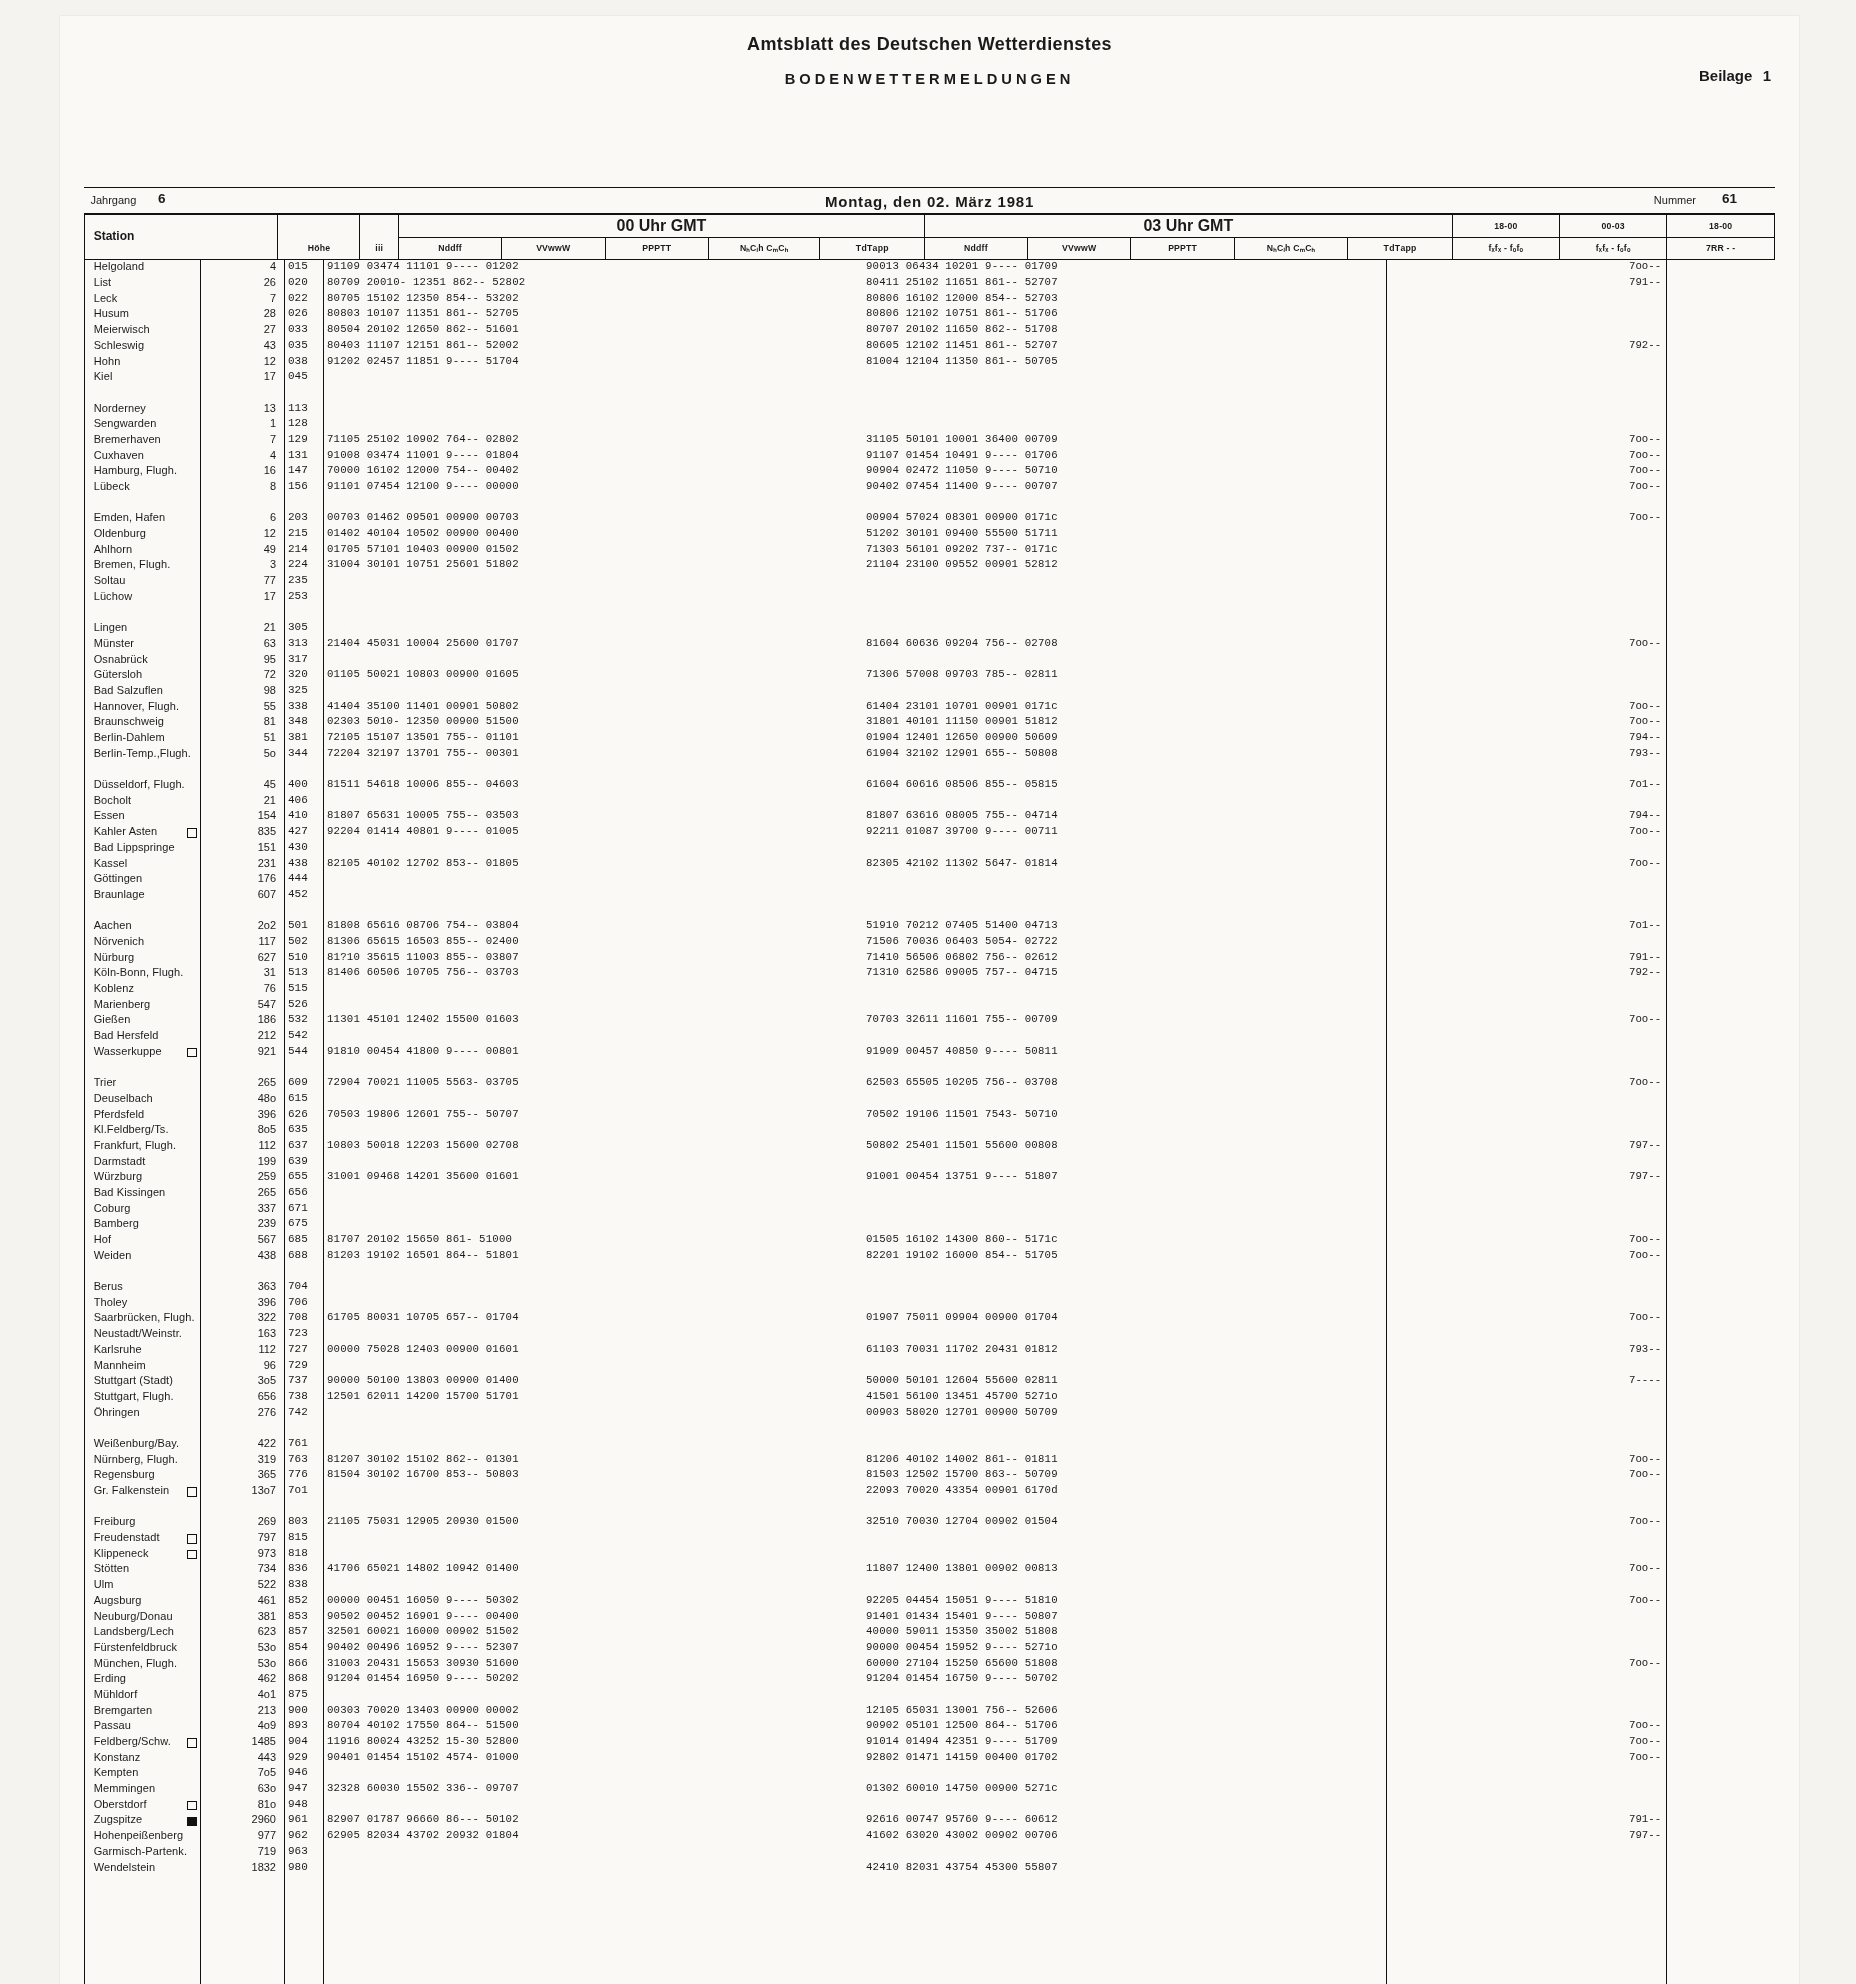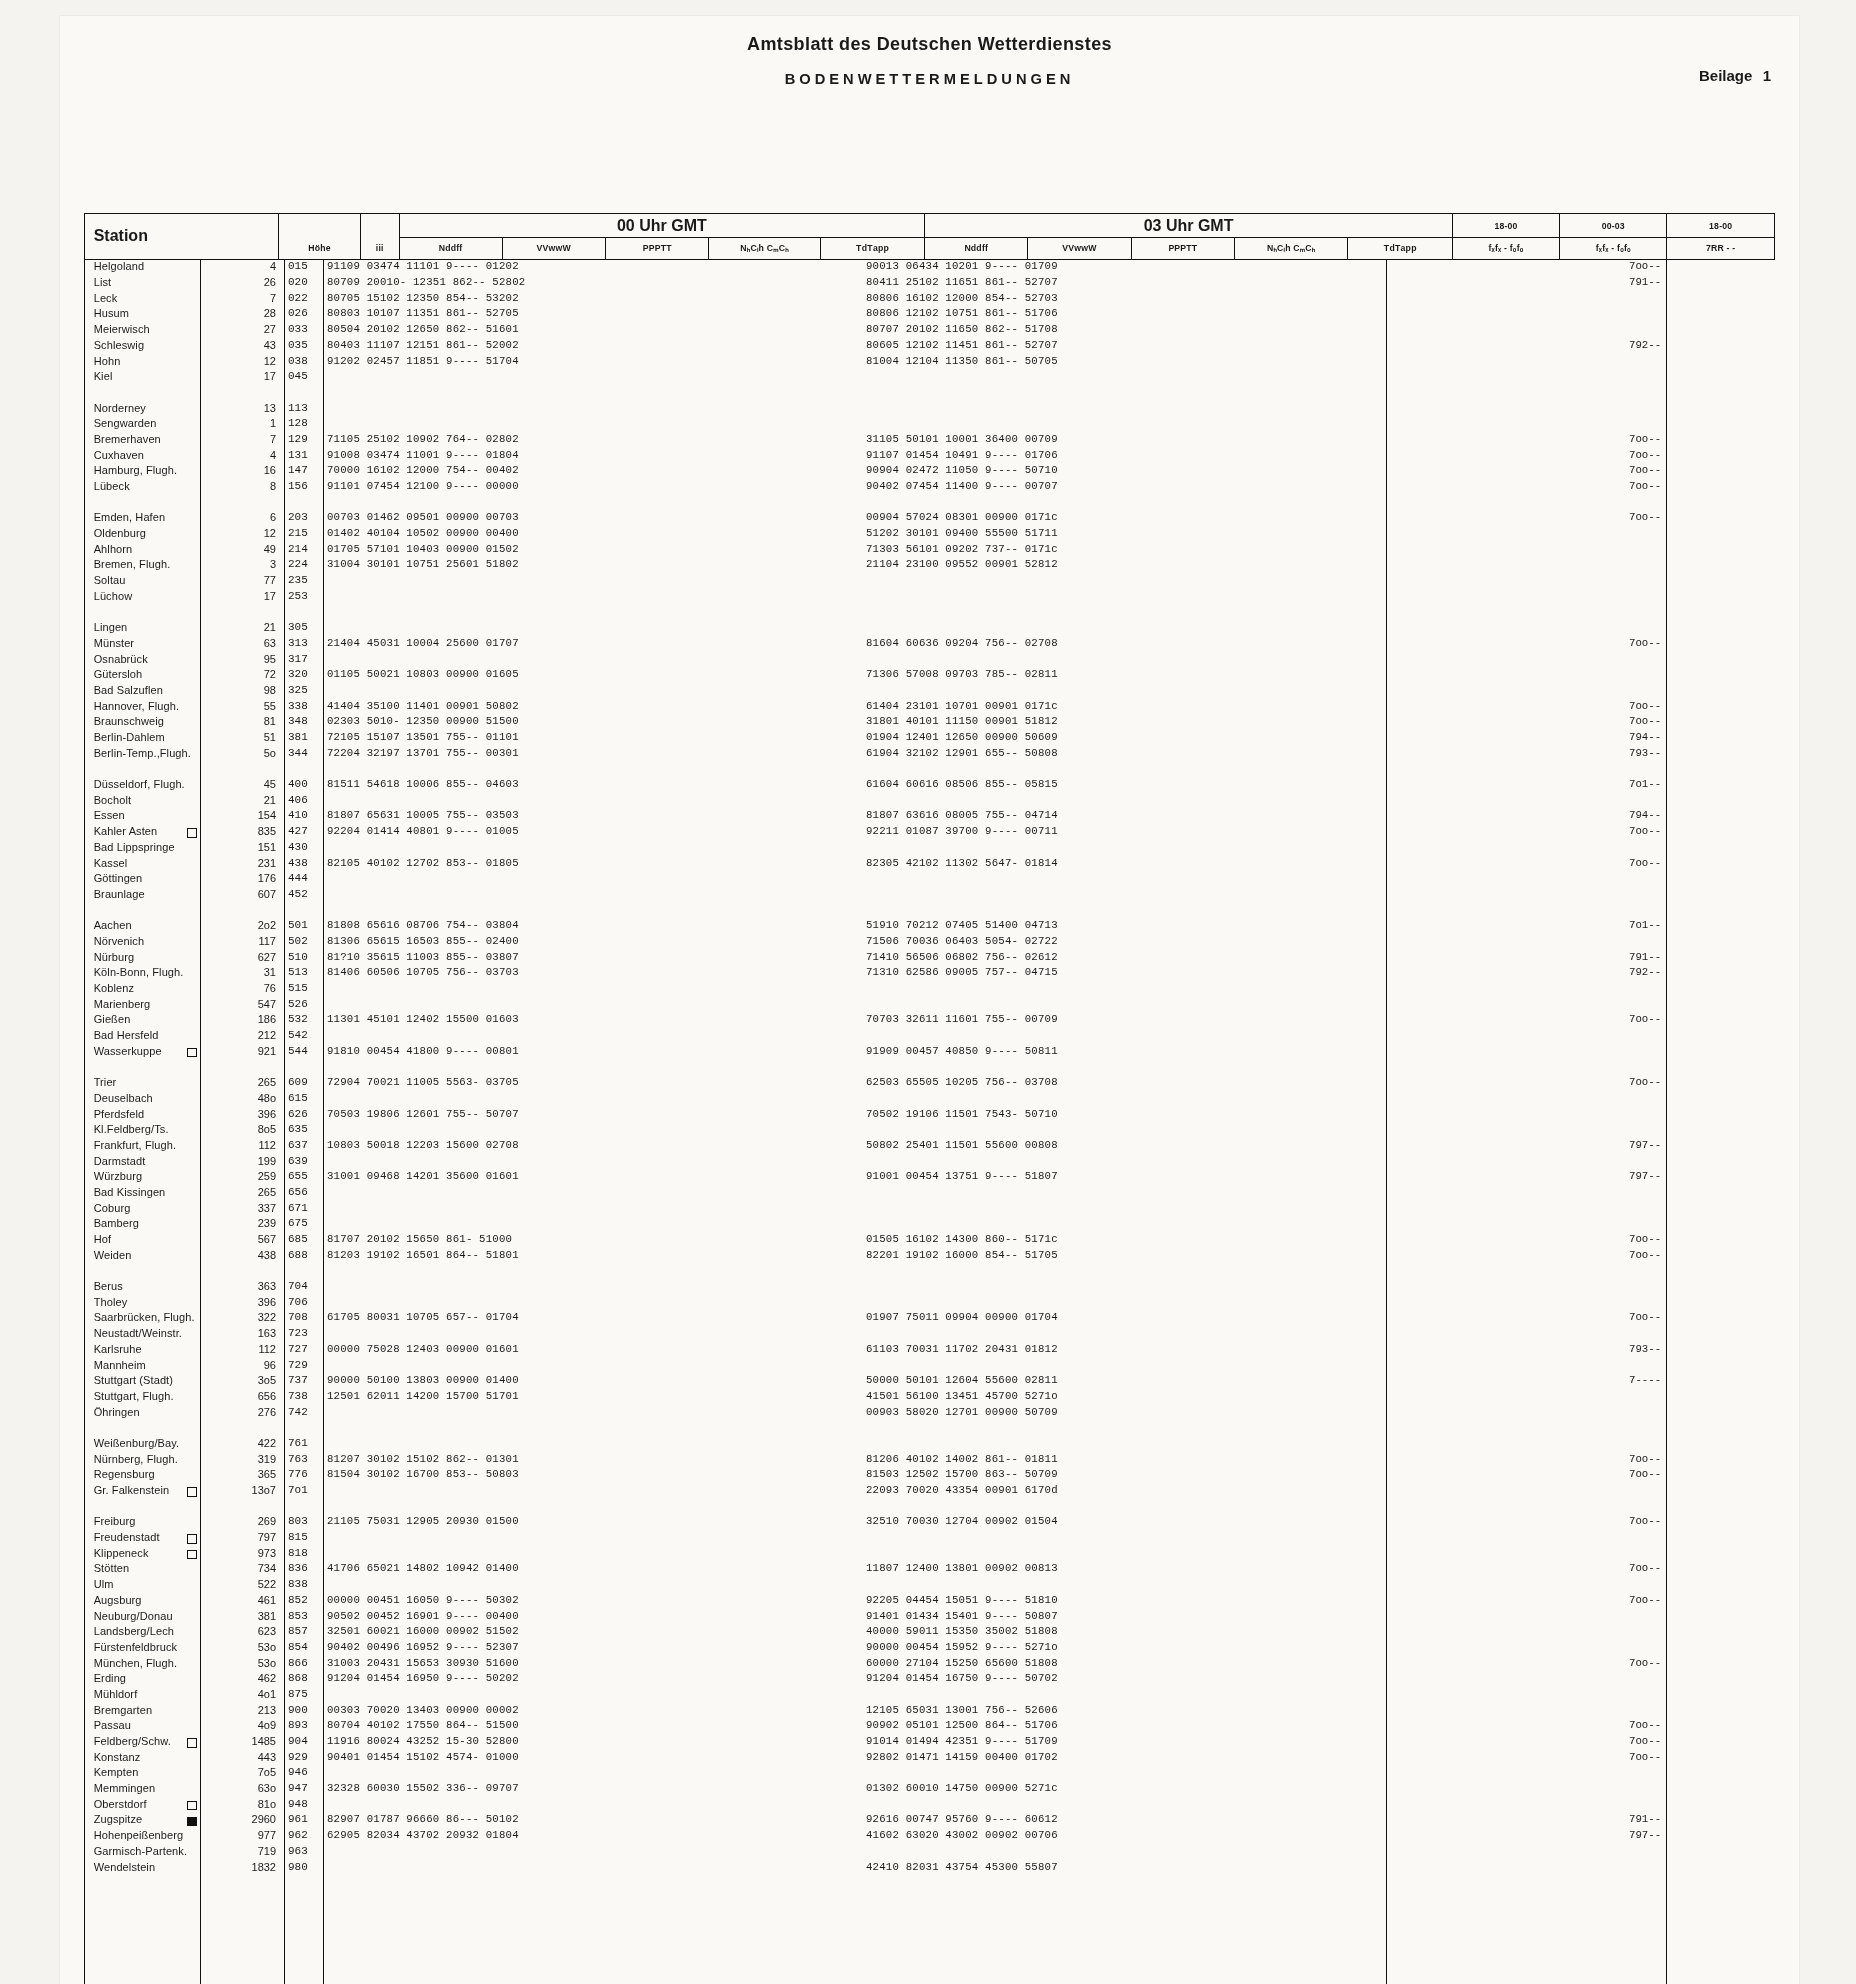--- a/index.html
+++ b/index.html
@@ -118,21 +118,21 @@
     text-align: center;
     font-weight: bold;
     font-size: 8.7px;
     height: 20.6px;
     letter-spacing: 0.2px;
   }
   .hd-station {
     text-align: left;
     padding-left: 8.7px !important;
     font-weight: bold;
-    font-size: 16px;
+    font-size: 12px;
   }
   .nb-t { border-top: none !important; }
   .nb-b { border-bottom: none !important; }
 
   
   .bodycell {
     height: 2219px;
     position: relative;
   }
   .bodyinner {
@@ -201,20 +201,27 @@
   <div class="sheet">
 
     <div class="masthead">
       <div class="subtitle">Amtsblatt des Deutschen Wetterdienstes</div>
       <div class="section">BODENWETTERMELDUNGEN</div>
     </div>
     <div class="beilage">
       <span>Beilage</span><span class="num">1</span>
     </div>
 
+    <div class="bandrow">
+      <span class="lbl" style="left:6.4px;">Jahrgang</span>
+      <span class="val" style="left:74px;">6</span>
+      <span class="center">Montag, den  02.  März 1981</span>
+      <span class="lbl" style="right:79px;">Nummer</span>
+      <span class="val" style="right:38px;">61</span>
+    </div>
 
     <table class="grid">
       <tbody>
           <tr>
         <td rowspan="2" class="hd-station" style="width:191px;">Station</td>
         <td class="hd nb-b" style="width:84px;"></td>
         <td class="hd nb-b" style="width:39px;"></td>
         <td colspan="5" class="hd" style="width:539px;">00 Uhr GMT</td>
         <td colspan="5" class="hd" style="width:541px;">03 Uhr GMT</td>
         <td class="hd-sub" style="width:111px;">18-00</td>

